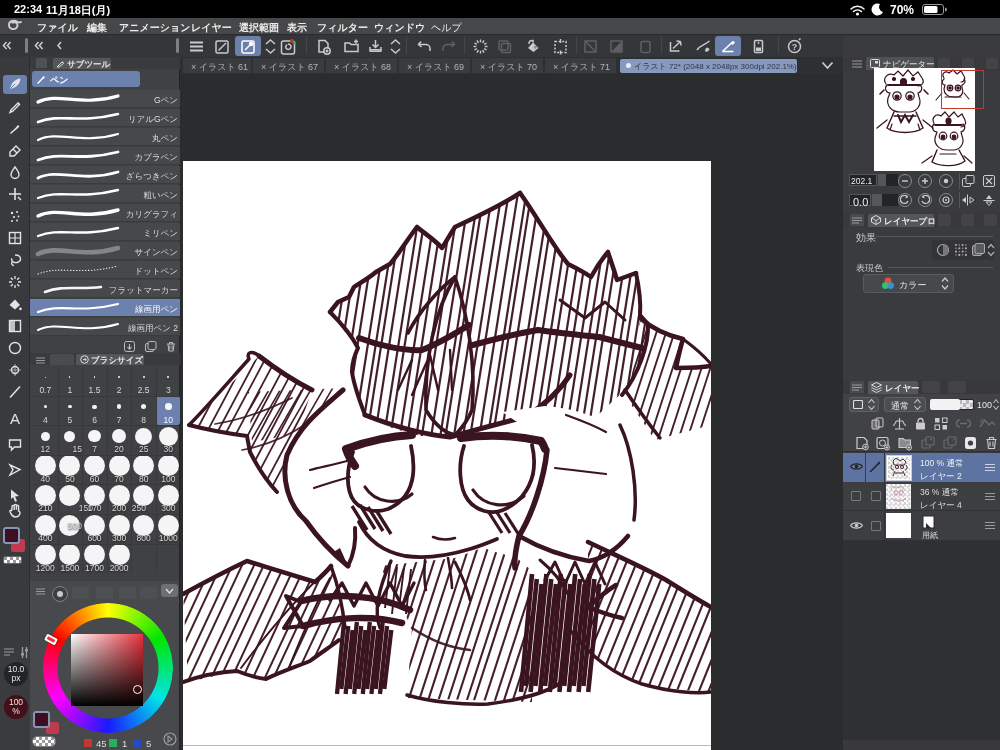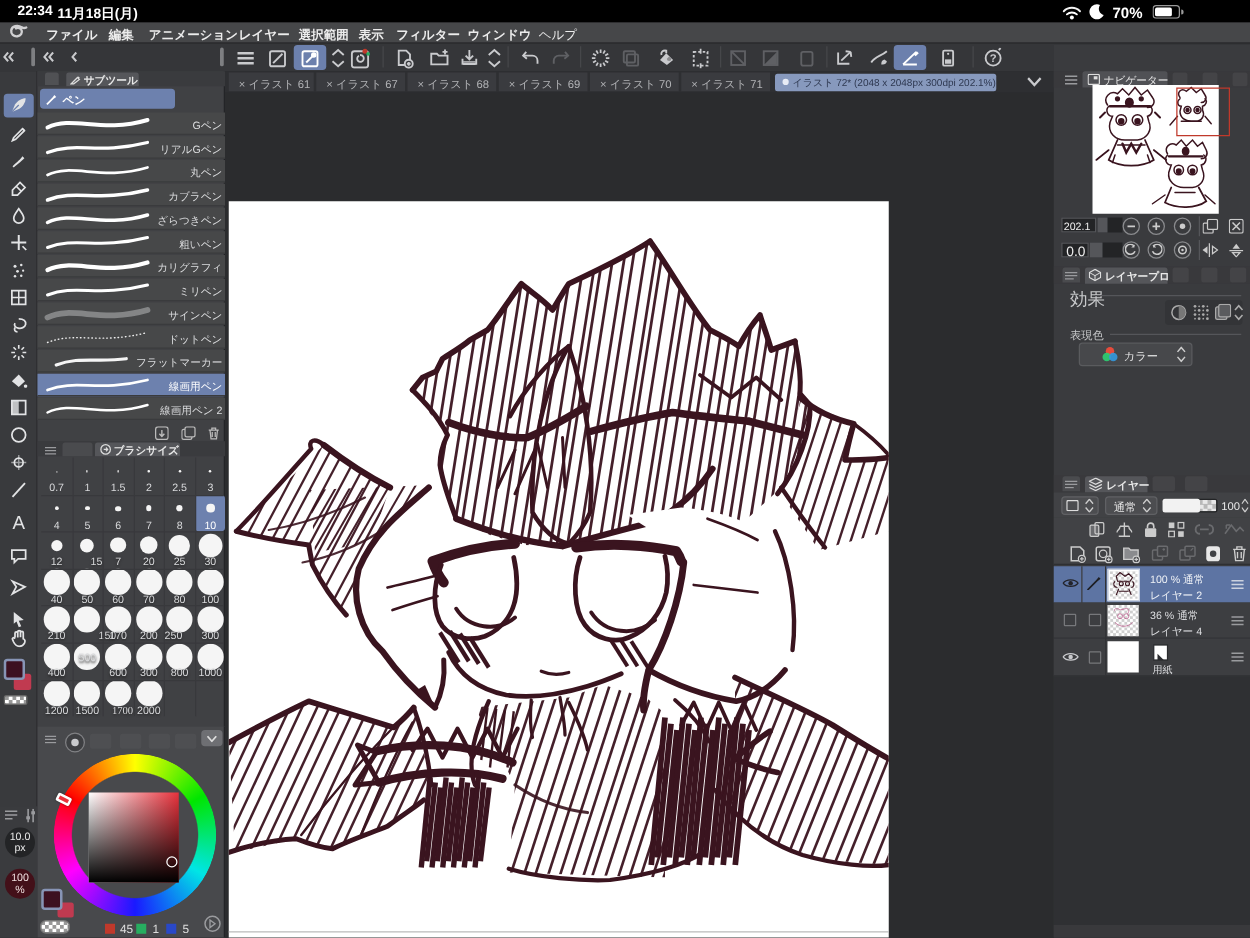--- a/index.html
+++ b/index.html
@@ -906,35 +906,35 @@
 <div class="txt" style="left:82.5px;top:503.4px;width:24px;text-align:center;font-size:8.5px;color:#d8d9db;text-shadow:0 1px 2px #222;">170</div>
 <div class="ab" style="left:108.6px;top:484.9px;width:21px;height:21px;background:#f5f5f5;border-radius:50%;"></div>
 <div class="txt" style="left:107.10000000000001px;top:503.4px;width:24px;text-align:center;font-size:8.5px;color:#d8d9db;text-shadow:0 1px 2px #222;">200</div>
 <div class="ab" style="left:133.2px;top:484.9px;width:21px;height:21px;background:#f5f5f5;border-radius:50%;"></div>
 <div class="txt" style="left:131.70000000000002px;top:503.4px;width:24px;font-size:8.5px;color:#d8d9db;text-shadow:0 1px 2px #222;">250</div>
 <div class="ab" style="left:157.8px;top:484.9px;width:21px;height:21px;background:#f5f5f5;border-radius:50%;"></div>
 <div class="txt" style="left:156.3px;top:503.4px;width:24px;text-align:center;font-size:8.5px;color:#d8d9db;text-shadow:0 1px 2px #222;">300</div>
 <div class="ab" style="left:34.8px;top:514.5px;width:21px;height:21px;background:#f5f5f5;border-radius:50%;"></div>
 <div class="txt" style="left:33.3px;top:533.0px;width:24px;text-align:center;font-size:8.5px;color:#d8d9db;text-shadow:0 1px 2px #222;">400</div>
 <div class="ab" style="left:59.4px;top:514.5px;width:21px;height:21px;background:#f5f5f5;border-radius:50%;"></div>
-<div class="txt" style="left:57.900000000000006px;top:521px;width:24px;text-align:center;font-size:8.5px;color:#d8d9db;text-shadow:0 1px 2px #222;">500</div>
+<div class="txt" style="left:57.900000000000006px;top:521px;width:24px;text-align:right;font-size:8.5px;color:#d8d9db;text-shadow:0 1px 2px #222;">500</div>
 <div class="ab" style="left:84.0px;top:514.5px;width:21px;height:21px;background:#f5f5f5;border-radius:50%;"></div>
 <div class="txt" style="left:82.5px;top:533.0px;width:24px;text-align:center;font-size:8.5px;color:#d8d9db;text-shadow:0 1px 2px #222;">600</div>
 <div class="ab" style="left:108.6px;top:514.5px;width:21px;height:21px;background:#f5f5f5;border-radius:50%;"></div>
 <div class="txt" style="left:107.10000000000001px;top:533.0px;width:24px;text-align:center;font-size:8.5px;color:#d8d9db;text-shadow:0 1px 2px #222;">300</div>
 <div class="ab" style="left:133.2px;top:514.5px;width:21px;height:21px;background:#f5f5f5;border-radius:50%;"></div>
 <div class="txt" style="left:131.70000000000002px;top:533.0px;width:24px;text-align:center;font-size:8.5px;color:#d8d9db;text-shadow:0 1px 2px #222;">800</div>
 <div class="ab" style="left:157.8px;top:514.5px;width:21px;height:21px;background:#f5f5f5;border-radius:50%;"></div>
 <div class="txt" style="left:156.3px;top:533.0px;width:24px;text-align:center;font-size:8.5px;color:#d8d9db;text-shadow:0 1px 2px #222;">1000</div>
 <div class="ab" style="left:34.8px;top:544.1px;width:21px;height:21px;background:#f5f5f5;border-radius:50%;"></div>
 <div class="txt" style="left:33.3px;top:562.6px;width:24px;text-align:center;font-size:8.5px;color:#d8d9db;text-shadow:0 1px 2px #222;">1200</div>
 <div class="ab" style="left:59.4px;top:544.1px;width:21px;height:21px;background:#f5f5f5;border-radius:50%;"></div>
 <div class="txt" style="left:57.900000000000006px;top:562.6px;width:24px;text-align:center;font-size:8.5px;color:#d8d9db;text-shadow:0 1px 2px #222;">1500</div>
 <div class="ab" style="left:84.0px;top:544.1px;width:21px;height:21px;background:#f5f5f5;border-radius:50%;"></div>
-<div class="txt" style="left:82.5px;top:562.6px;width:24px;text-align:right;font-size:8.5px;color:#d8d9db;text-shadow:0 1px 2px #222;font-family:Liberation Serif, serif;">1700</div>
+<div class="txt" style="left:82.5px;top:562.6px;width:24px;text-align:center;font-size:8.5px;color:#d8d9db;text-shadow:0 1px 2px #222;">1700</div>
 <div class="ab" style="left:108.6px;top:544.1px;width:21px;height:21px;background:#f5f5f5;border-radius:50%;"></div>
 <div class="txt" style="left:107.10000000000001px;top:562.6px;width:24px;text-align:center;font-size:8.5px;color:#d8d9db;text-shadow:0 1px 2px #222;">2000</div>
 <div class="ab" style="left:58px;top:366px;width:1px;height:207px;background:#38393c;"></div>
 <div class="ab" style="left:82px;top:366px;width:1px;height:207px;background:#38393c;"></div>
 <div class="ab" style="left:107px;top:366px;width:1px;height:207px;background:#38393c;"></div>
 <div class="ab" style="left:131px;top:366px;width:1px;height:207px;background:#38393c;"></div>
 <div class="ab" style="left:156px;top:366px;width:1px;height:207px;background:#38393c;"></div>
 <div class="ab" style="left:33px;top:396px;width:146px;height:1px;background:#38393c;"></div>
 <div class="ab" style="left:33px;top:425px;width:146px;height:1px;background:#38393c;"></div>
 <div class="ab" style="left:33px;top:455px;width:146px;height:1px;background:#38393c;"></div>
@@ -1090,21 +1090,21 @@
   </svg>
 <div class="ab" style="left:868px;top:213.5px;width:66px;height:13.5px;background:#55565a;border-radius:2px 2px 0 0;"></div>
 <svg class="ab" style="left:871px;top:215px;" width="10" height="11" viewBox="0 0 10 11">
     <path d="M5 0.5 L9.5 3 V7 L5 9.5 L0.5 7 V3z" stroke="#ddd" fill="none"></path>
     <path d="M0.5 3 L5 5.5 L9.5 3 M5 5.5 V9.5" stroke="#ddd" fill="none" stroke-width="0.8"></path>
   </svg>
 <div class="txt" style="left:884px;top:216px;font-size:8.5px;font-weight:bold;color:#e8e8e8;">レイヤープロ</div>
 <div class="ab" style="left:938px;top:214px;width:13px;height:12px;background:#48494c;border-radius:2px;opacity:0.7;"></div>
 <div class="ab" style="left:961px;top:214px;width:13px;height:12px;background:#48494c;border-radius:2px;opacity:0.7;"></div>
 <div class="ab" style="left:984px;top:214px;width:13px;height:12px;background:#48494c;border-radius:2px;opacity:0.7;"></div>
-<div class="txt" style="left:856px;top:231px;font-size:14px;color:#c8c9cb;">効果</div>
+<div class="txt" style="left:856px;top:231px;font-size:10px;color:#c8c9cb;">効果</div>
 <div class="ab" style="left:876px;top:236px;width:117px;height:1px;background:#55565a;"></div>
 <div class="ab" style="left:932px;top:240px;width:62px;height:20px;background:#333437;border-radius:3px;"></div>
 <svg class="ab" style="left:936px;top:243px;" width="14" height="14" viewBox="0 0 14 14">
     <circle cx="7" cy="7" r="5.5" stroke="#aaa" fill="none" stroke-width="1.2"></circle>
     <path d="M7 1.5 A5.5 5.5 0 0 1 7 12.5" fill="#777"></path>
   </svg>
 <svg class="ab" style="left:954px;top:243px;" width="14" height="14" viewBox="0 0 14 14">
 <g fill="#aaa">
       <circle cx="2.0" cy="2.0" r="1.1"></circle>
       <circle cx="5.3" cy="2.0" r="0.7"></circle>

